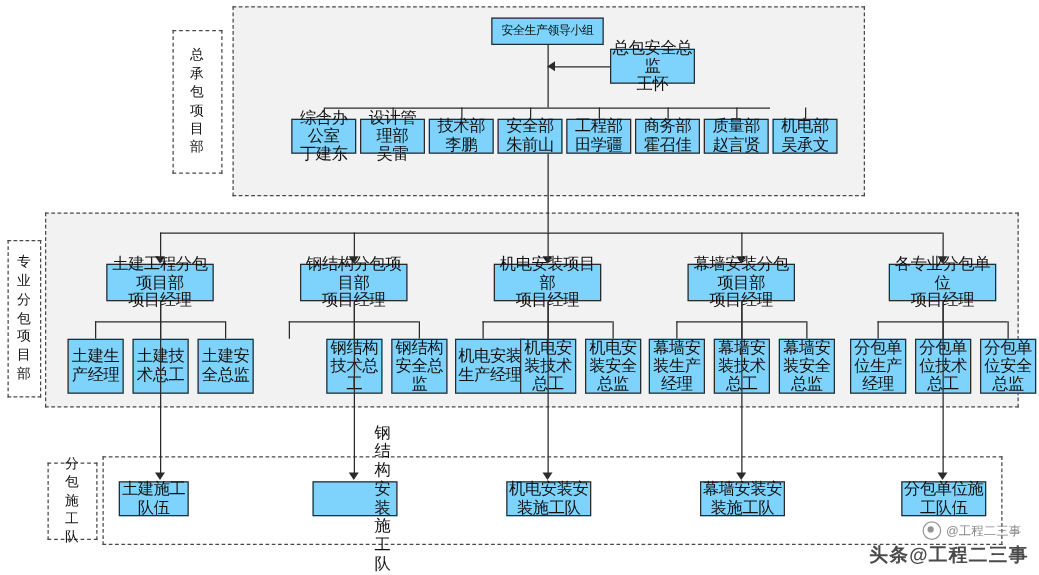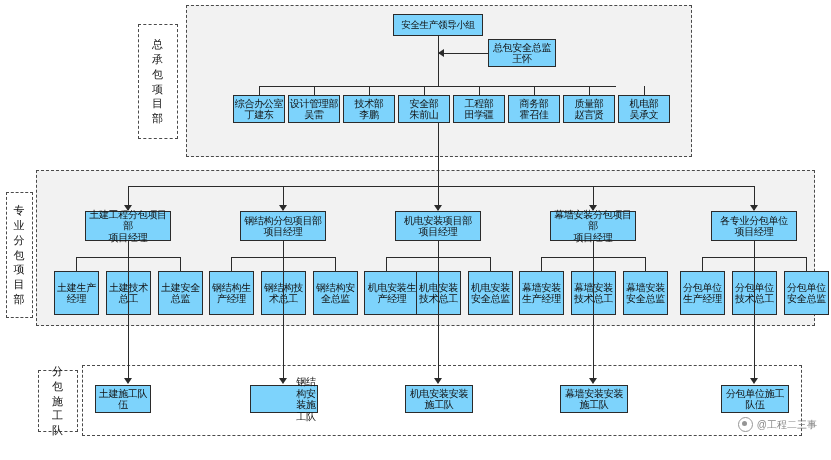--- a/index.html
+++ b/index.html
@@ -61,21 +61,21 @@
   }
   .arrow-l{
     position:absolute;
     width:0;height:0;
     border-top:4px solid transparent;
     border-bottom:4px solid transparent;
     border-right:6px solid #2b2b2b;
   }
 
   
-  .t9{font-size:10px;}
+  .t9{font-size:13px;}
   .t10{font-size:9.5px;}
 
   
   .wm{
     position:absolute;
     right:8px;bottom:6px;
     display:flex;align-items:center;
     gap:4px;
     color:#3b3b3b;
     font-size:15px;
@@ -197,21 +197,20 @@
   <div class="ln v" style="left:180px;top:257px;height:14px;"></div>
   <div class="box t9" style="left:54px;top:271px;width:45px;height:44px;">土建生产经理</div>
   <div class="box t9" style="left:106px;top:271px;width:45px;height:44px;">土建技术总工</div>
   <div class="box t9" style="left:158px;top:271px;width:45px;height:44px;">土建安全总监</div>
 
   <div class="ln v" style="left:283px;top:241px;height:16px;"></div>
   <div class="ln h" style="left:231px;top:257px;width:104px;"></div>
   <div class="ln v" style="left:231px;top:257px;height:14px;"></div>
   <div class="ln v" style="left:283px;top:257px;height:14px;"></div>
   <div class="ln v" style="left:335px;top:257px;height:14px;"></div>
-  <div class="box t9" style="left:209px;top:271px;width:45px;height:44px;">钢结构生产经理</div>
   <div class="box t9" style="left:261px;top:271px;width:45px;height:44px;">钢结构技术总工</div>
   <div class="box t9" style="left:313px;top:271px;width:45px;height:44px;">钢结构安全总监</div>
 
   <div class="ln v" style="left:438px;top:241px;height:16px;"></div>
   <div class="ln h" style="left:386px;top:257px;width:104px;"></div>
   <div class="ln v" style="left:386px;top:257px;height:14px;"></div>
   <div class="ln v" style="left:438px;top:257px;height:14px;"></div>
   <div class="ln v" style="left:490px;top:257px;height:14px;"></div>
   <div class="box t9" style="left:364px;top:271px;width:56px;height:44px;">机电安装生产经理</div>
   <div class="box t9" style="left:416px;top:271px;width:45px;height:44px;">机电安装技术总工</div>
@@ -249,14 +248,17 @@
   <div class="box t9" style="left:95px;top:385px;width:56px;height:28px;">土建施工队伍</div>
   <div class="box t9" style="left:250px;top:385px;width:68px;height:28px;padding-left:44px;">钢结构安装施工队</div>
   <div class="box t9" style="left:405px;top:385px;width:68px;height:28px;">机电安装安装施工队</div>
   <div class="box t9" style="left:560px;top:385px;width:68px;height:28px;">幕墙安装安装施工队</div>
   <div class="box t9" style="left:721px;top:385px;width:68px;height:28px;">分包单位施工队伍</div>
 
   <div class="wm-sub">
     <span class="wm-circle"></span>
     <span>@工程二三事</span>
   </div>
+  <div class="wm">
+    <span>头条@工程二三事</span>
+  </div>
 
 </div>
 
 </body></html>

